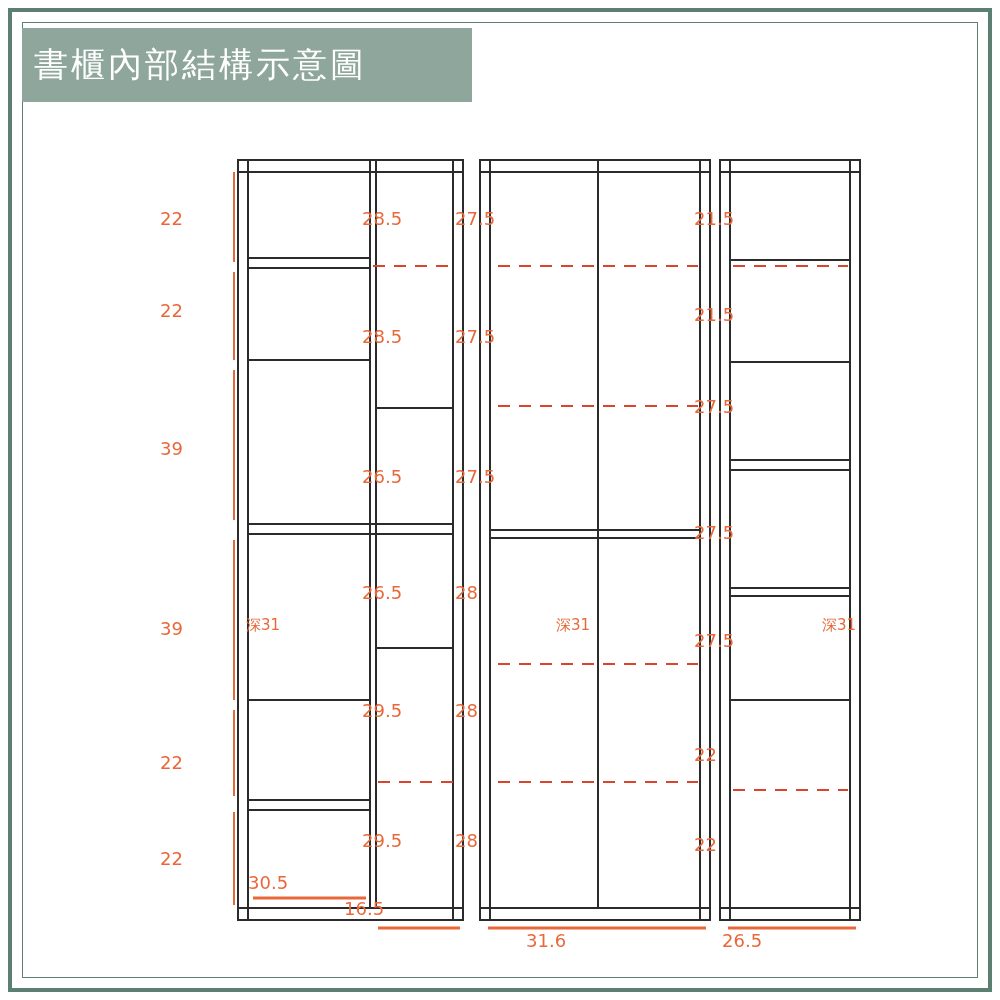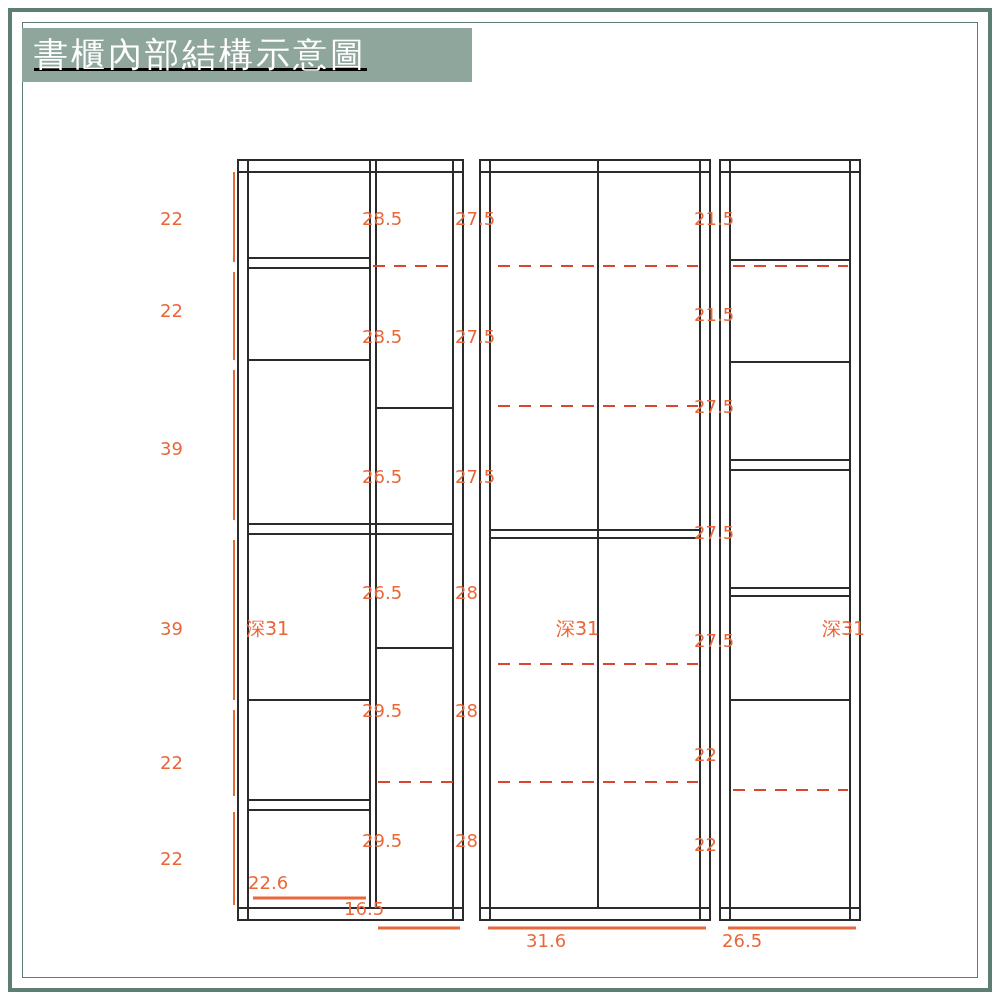--- a/index.html
+++ b/index.html
@@ -29,27 +29,26 @@
     width: 956px; height: 956px;
     border: 1px solid #5c7f72;
     box-sizing: border-box;
   }
   
   .title-plate {
     position: absolute;
     left: 22px;
     top: 28px;
     width: 450px;
-    height: 54px;
+    height: 74px;
     background: #8fa69d;
     display: flex;
     align-items: center;
     box-sizing: border-box;
     padding-left: 12px;
-    text-decoration: underline;
   }
   .title-text {
     color: #ffffff;
     font-size: 34px;
     letter-spacing: 3px;
     font-family: "DejaVu Sans", "Liberation Sans", sans-serif;
     white-space: nowrap;
   }
 
   
@@ -63,21 +62,21 @@
   .lbl {
     position: absolute;
     color: #e8683a;
     font-size: 18px;
     white-space: nowrap;
     font-family: "DejaVu Sans", "Liberation Sans", sans-serif;
   }
   .lbl-depth {
     position: absolute;
     color: #e8683a;
-    font-size: 19px;
+    font-size: 15px;
     white-space: nowrap;
     font-family: "DejaVu Sans", "Liberation Sans", sans-serif;
   }
 </style>
 </head>
 <body>
 
 <div id="page">
 
   <div class="frame-outer"></div>
@@ -185,21 +184,21 @@
     <span class="lbl" style="left:160px; top:848px;">22</span>
 
     <span class="lbl" style="left:362px; top:208px;">28.5</span>
     <span class="lbl" style="left:362px; top:326px;">28.5</span>
     <span class="lbl" style="left:362px; top:466px;">26.5</span>
     <span class="lbl" style="left:362px; top:582px;">26.5</span>
     <span class="lbl" style="left:362px; top:700px;">29.5</span>
     <span class="lbl" style="left:362px; top:830px;">29.5</span>
 
     <span class="lbl-depth" style="left:246px; top:616px;">深31</span>
-    <span class="lbl" style="left:248px; top:872px;">22.6</span>
+    <span class="lbl" style="left:248px; top:872px;">30.5</span>
     <span class="lbl" style="left:344px; top:898px;">16.5</span>
 
     <span class="lbl" style="left:455px; top:208px;">27.5</span>
     <span class="lbl" style="left:455px; top:326px;">27.5</span>
     <span class="lbl" style="left:455px; top:466px;">27.5</span>
     <span class="lbl" style="left:455px; top:582px;">28</span>
     <span class="lbl" style="left:455px; top:700px;">28</span>
     <span class="lbl" style="left:455px; top:830px;">28</span>
 
     <span class="lbl-depth" style="left:556px; top:616px;">深31</span>

